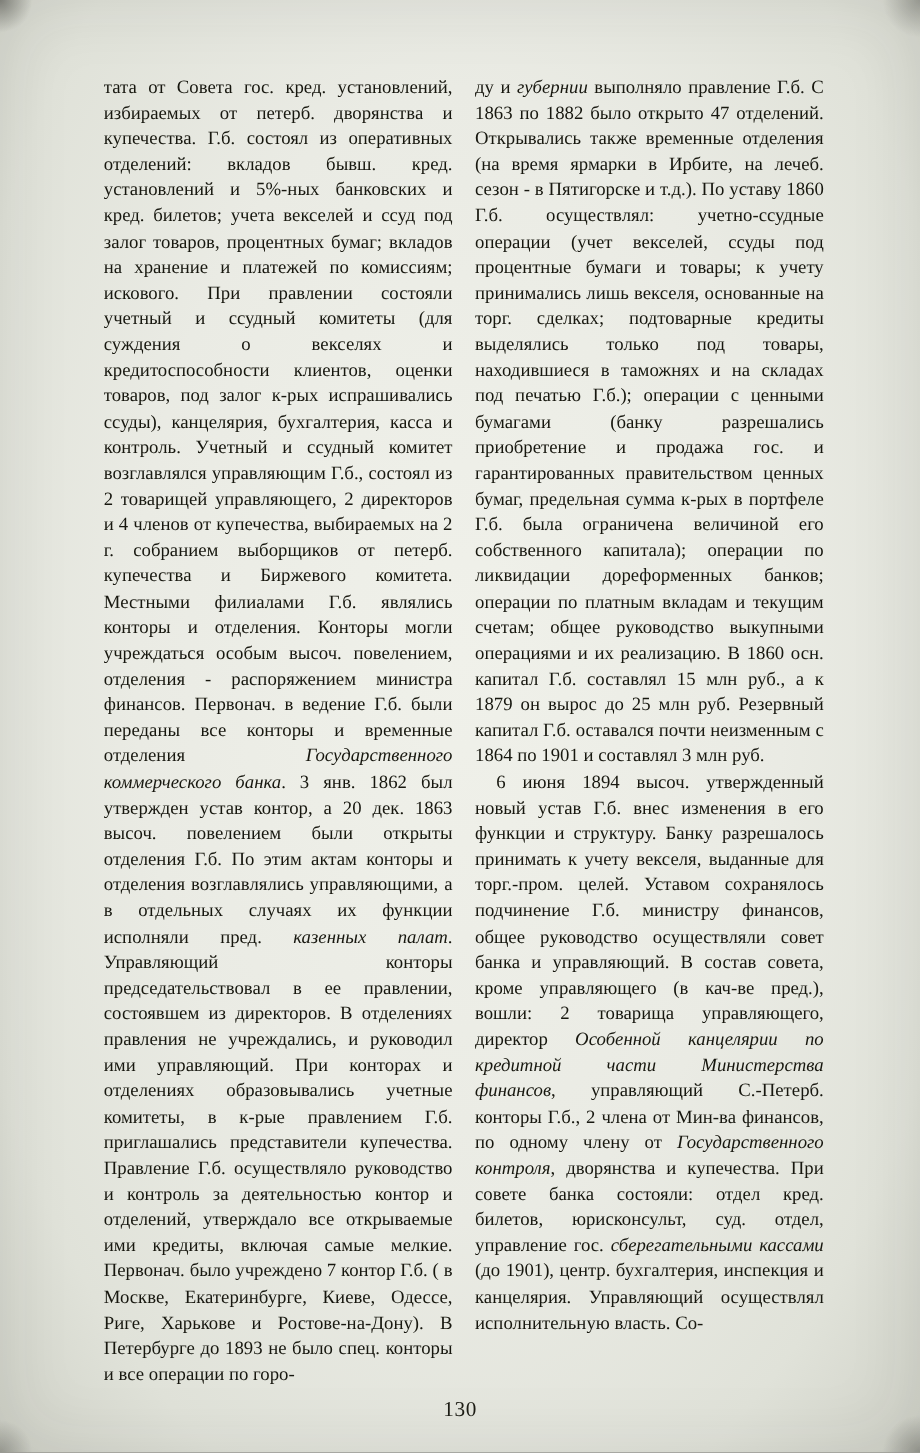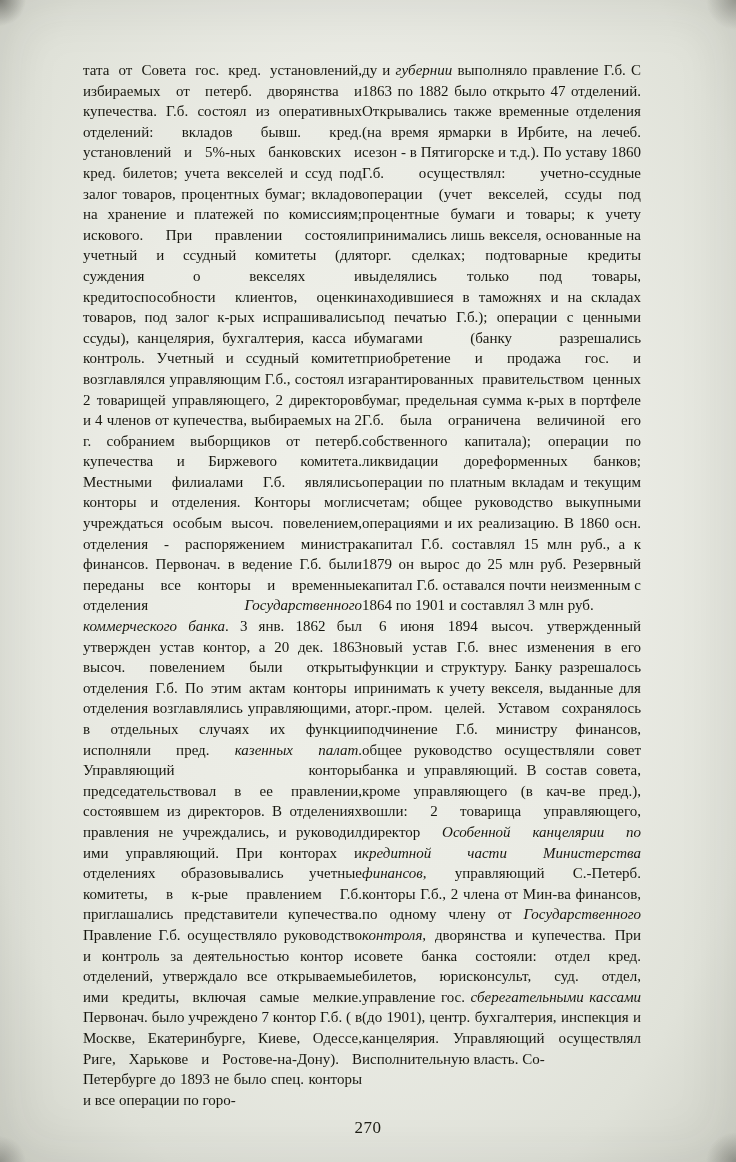--- a/index.html
+++ b/index.html
@@ -22,20 +22,21 @@
       radial-gradient(30px at 100% 100%, rgba(35,35,30,0.32), rgba(35,35,30,0) 100%),
       radial-gradient(ellipse at 50% 45%, #f0f1ea 0%, #eaebe4 50%, #e0e2d9 80%, #cfd1c7 100%);
     box-shadow: inset 0 0 60px rgba(40,40,35,0.10);
   }
   .columns {
     position: absolute;
     top: 60px;
     left: 83px;
     width: 576px;
     display: flex;
+    gap: 18px;
   }
   .column {
     width: 279px;
     font-size: 15px;
     line-height: 20.6px;
     text-align: justify;
     hyphens: auto;
     -webkit-hyphens: auto;
   }
   p.para {
@@ -66,14 +67,14 @@
 <div class="page">
   <div class="columns">
     <div class="column" id="col-left">
         <p class="para"><span>тата от Совета гос. кред. установлений, избираемых от петерб. дворянства и купечества. Г.б. состоял из оперативных отделений: вкладов бывш. кред. установлений и 5%-ных банковских и кред. билетов; учета векселей и ссуд под залог товаров, процентных бумаг; вкладов на хранение и платежей по комиссиям; искового. При правлении состояли учетный и ссудный комитеты (для суждения о векселях и кредитоспособности клиентов, оценки товаров, под залог к-рых испрашивались ссуды), канцелярия, бухгалтерия, касса и контроль. Учетный и ссудный комитет возглавлялся управляющим Г.б., состоял из 2 товарищей управляющего, 2 директоров и 4 членов от купечества, выбираемых на 2 г. собранием выборщиков от петерб. купечества и Биржевого комитета. Местными филиалами Г.б. являлись конторы и отделения. Конторы могли учреждаться особым высоч. повелением, отделения - распоряжением министра финансов. Первонач. в ведение Г.б. были переданы все конторы и временные отделения </span><span class="italic">Государственного коммерческого банка</span><span>. 3 янв. 1862 был утвержден устав контор, а 20 дек. 1863 высоч. повелением были открыты отделения Г.б. По этим актам конторы и отделения возглавлялись управляющими, а в отдельных случаях их функции исполняли пред. </span><span class="italic">казенных палат</span><span>. Управляющий конторы председательствовал в ее правлении, состоявшем из директоров. В отделениях правления не учреждались, и руководил ими управляющий. При конторах и отделениях образовывались учетные комитеты, в к-рые правлением Г.б. приглашались представители купечества. Правление Г.б. осуществляло руководство и контроль за деятельностью контор и отделений, утверждало все открываемые ими кредиты, включая самые мелкие. Первонач. было учреждено 7 контор Г.б. ( в Москве, Екатеринбурге, Киеве, Одессе, Риге, Харькове и Ростове-на-Дону). В Петербурге до 1893 не было спец. конторы и все операции по горо-</span></p>
       </div>
     <div class="column" id="col-right">
         <p class="para"><span>ду и </span><span class="italic">губернии</span><span> выполняло правление Г.б. С 1863 по 1882 было открыто 47 отделений. Открывались также временные отделения (на время ярмарки в Ирбите, на лечеб. сезон - в Пятигорске и т.д.). По уставу 1860 Г.б. осуществлял: учетно-ссудные операции (учет векселей, ссуды под процентные бумаги и товары; к учету принимались лишь векселя, основанные на торг. сделках; подтоварные кредиты выделялись только под товары, находившиеся в таможнях и на складах под печатью Г.б.); операции с ценными бумагами (банку разрешались приобретение и продажа гос. и гарантированных правительством ценных бумаг, предельная сумма к-рых в портфеле Г.б. была ограничена величиной его собственного капитала); операции по ликвидации дореформенных банков; операции по платным вкладам и текущим счетам; общее руководство выкупными операциями и их реализацию. В 1860 осн. капитал Г.б. составлял 15 млн руб., а к 1879 он вырос до 25 млн руб. Резервный капитал Г.б. оставался почти неизменным с 1864 по 1901 и составлял 3 млн руб.</span></p>
         <p class="para indent"><span>6 июня 1894 высоч. утвержденный новый устав Г.б. внес изменения в его функции и структуру. Банку разрешалось принимать к учету векселя, выданные для торг.-пром. целей. Уставом сохранялось подчинение Г.б. министру финансов, общее руководство осуществляли совет банка и управляющий. В состав совета, кроме управляющего (в кач-ве пред.), вошли: 2 товарища управляющего, директор </span><span class="italic">Особенной канцелярии по кредитной части Министерства финансов</span><span>, управляющий С.-Петерб. конторы Г.б., 2 члена от Мин-ва финансов, по одному члену от </span><span class="italic">Государственного контроля</span><span>, дворянства и купечества. При совете банка состояли: отдел кред. билетов, юрисконсульт, суд. отдел, управление гос. </span><span class="italic">сберегательными кассами</span><span> (до 1901), центр. бухгалтерия, инспекция и канцелярия. Управляющий осуществлял исполнительную власть. Со-</span></p>
       </div>
   </div>
-  <div class="page-number">270</div>
+  <div class="page-number">130</div>
 </div>
 
 </body></html>

